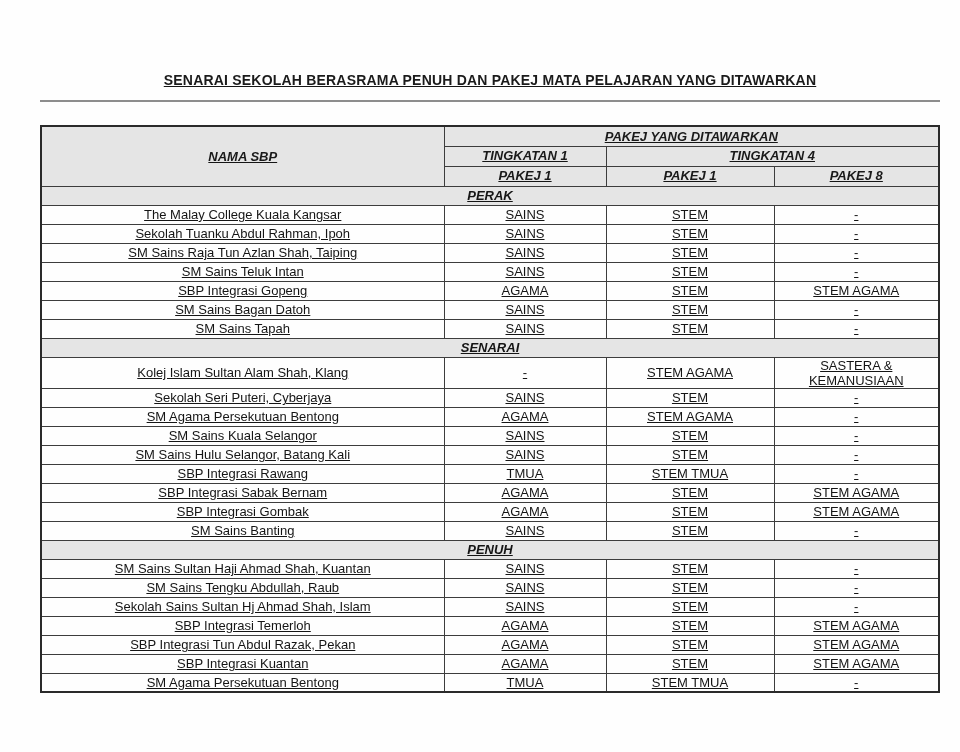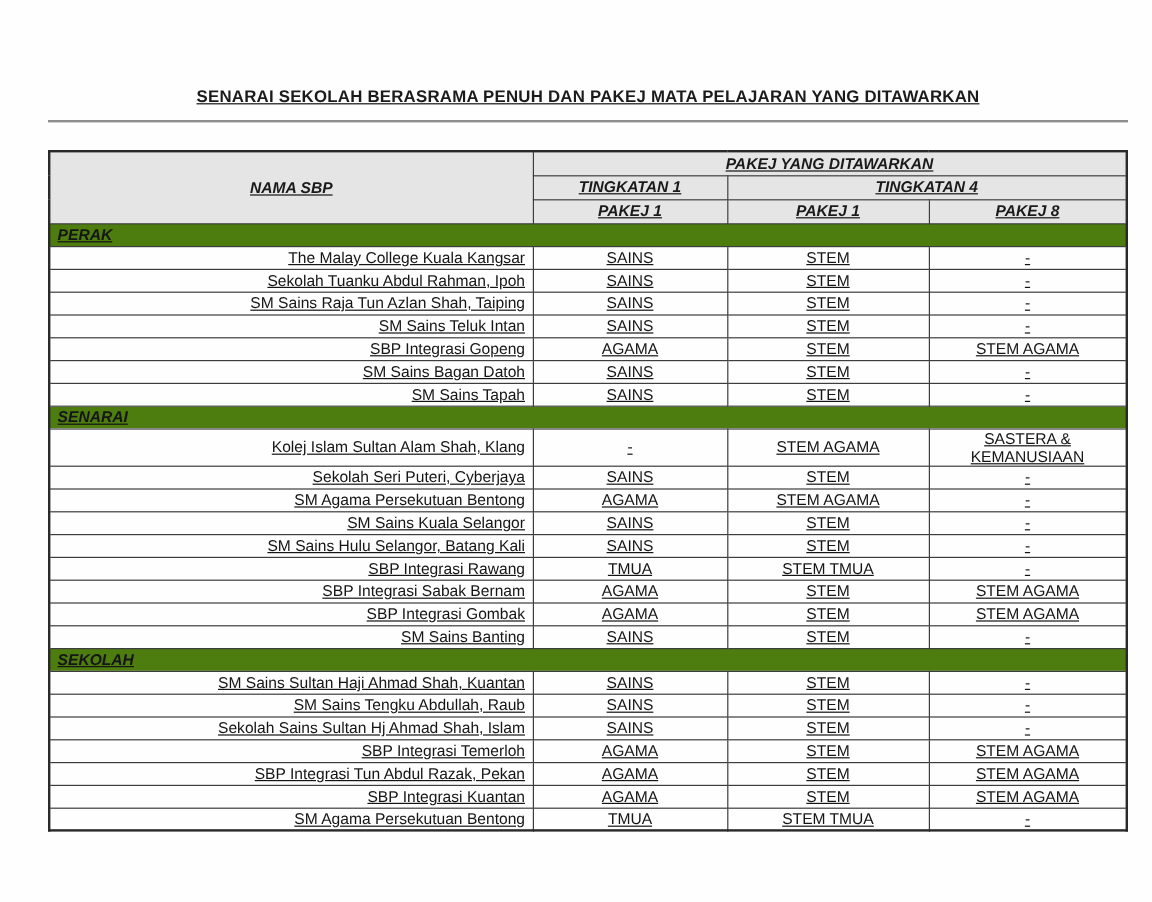--- a/index.html
+++ b/index.html
@@ -55,25 +55,25 @@
     background: #e5e5e5;
     font-weight: bold;
     font-style: italic;
     text-align: center;
     color: #1a1a1a;
     height: 20px;
   }
   .section-cell {
     font-weight: bold;
     font-style: italic;
-    text-align: left;
+    text-align: center;
     padding-left: 5px;
-    background: #4d7c0f;
-  }
-  .name-cell { text-align: right; padding-left: 7px; background: #fefefe; }
+    background: #e5e5e5;
+  }
+  .name-cell { text-align: center; padding-left: 7px; background: #fefefe; }
   .val-cell { text-align: center; white-space: pre-line; background: #fefefe; }
 </style>
 </head>
 <body>
 
 <div class="page">
   <div class="doc-title">SENARAI SEKOLAH BERASRAMA PENUH DAN PAKEJ MATA PELAJARAN YANG DITAWARKAN</div>
 
   <div class="title-rule"></div>
 
@@ -198,21 +198,21 @@
             <td class="val-cell">STEM</td>
             <td class="val-cell">STEM AGAMA</td>
           </tr>
           <tr>
             <td class="name-cell">SM Sains Banting</td>
             <td class="val-cell">SAINS</td>
             <td class="val-cell">STEM</td>
             <td class="val-cell">-</td>
           </tr>
           <tr>
-            <td colspan="4" class="section-cell">SEKOLAH</td>
+            <td colspan="4" class="section-cell">PENUH</td>
           </tr>
           <tr>
             <td class="name-cell">SM Sains Sultan Haji Ahmad Shah, Kuantan</td>
             <td class="val-cell">SAINS</td>
             <td class="val-cell">STEM</td>
             <td class="val-cell">-</td>
           </tr>
           <tr>
             <td class="name-cell">SM Sains Tengku Abdullah, Raub</td>
             <td class="val-cell">SAINS</td>

